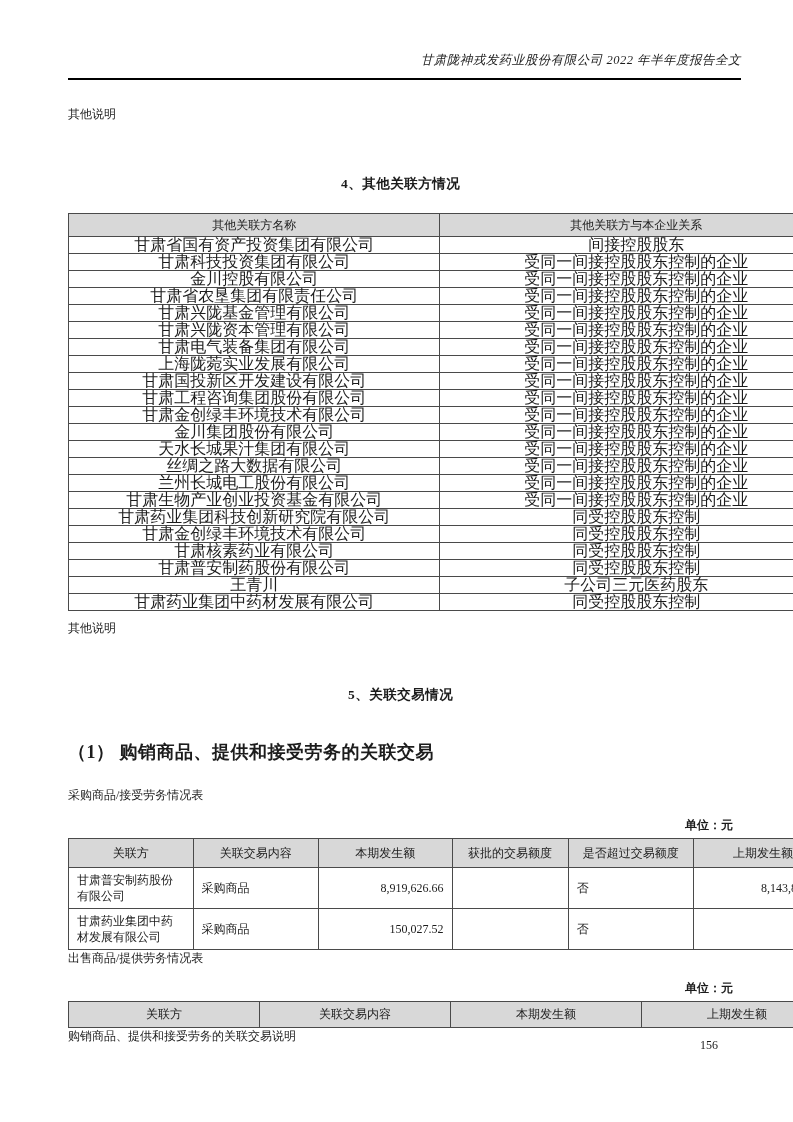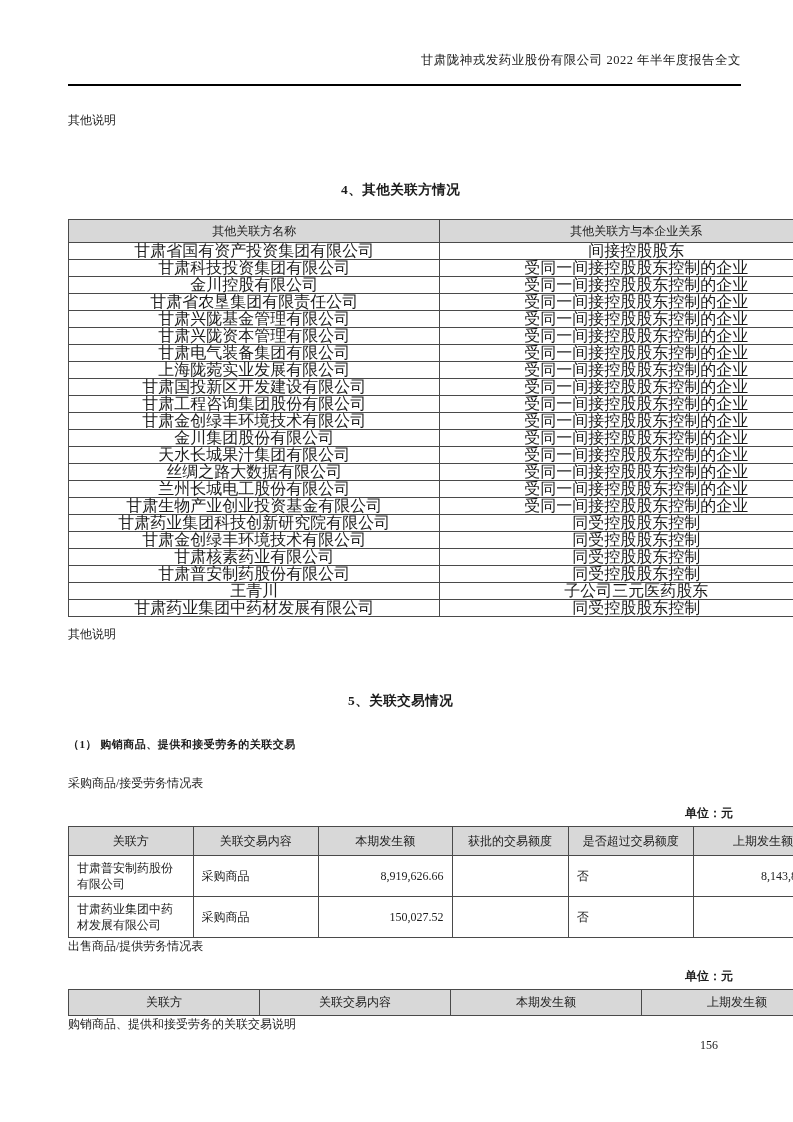--- a/index.html
+++ b/index.html
@@ -7,27 +7,27 @@
   .page {
     width:793px; height:1122px; margin:0 auto; background:#ffffff;
     position:relative; overflow:hidden;
     font-family:"Liberation Serif","DejaVu Serif",serif;
     color:#1c1c1c;
   }
   .content { margin:0 60px 0 68px; width:665px; }
 
   .doc-header {
     padding-top:52px; text-align:right; font-size:12.5px; letter-spacing:0.5px;
-    border-bottom:2px solid #000; padding-bottom:15px; margin-right:-8px;
+    border-bottom:2px solid #000; padding-bottom:9px; margin-right:-8px;font-style:italic;
   }
 
   .note-line { font-size:12px; margin-top:26px; }
 
   .sec-heading { font-size:13.5px; font-weight:bold; margin-top:52px; letter-spacing:0.5px;text-align:center; }
-  .sub-heading { font-size:11px; font-weight:bold; margin-top:27px; letter-spacing:0.5px; }
+  .sub-heading { font-size:18px; font-weight:bold; margin-top:36px; letter-spacing:0.5px; }
 
   table { border-collapse:collapse; width:765px; table-layout:fixed; }
   th, td { border:1px solid #4a4a4a; font-weight:normal; }
   thead th { background:#d8d8d8; text-align:center; font-size:12px; }
 
   
   table.rp { margin-top:20px; }
   table.rp thead th { height:23px; padding:2px 4px; }
   table.rp tbody td { font-size:16px; height:16px; line-height:14px; padding:1px 6px; text-align:center; vertical-align:middle; }
 

